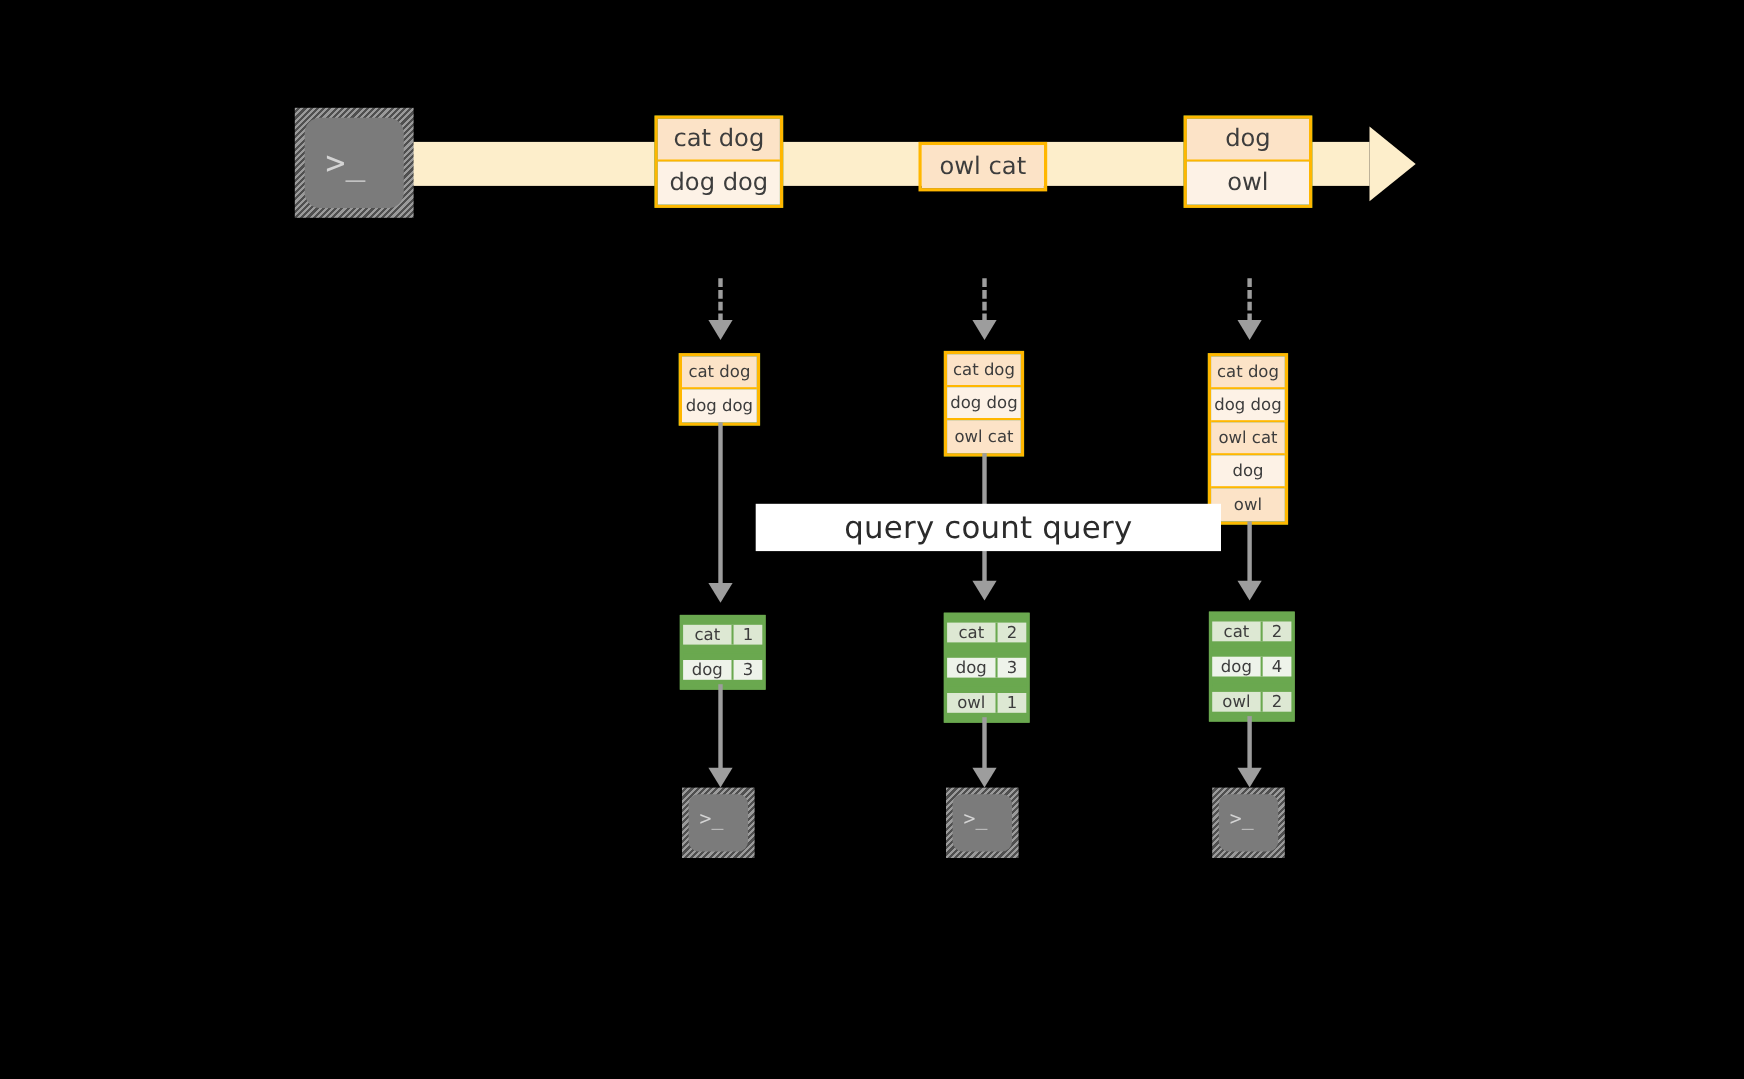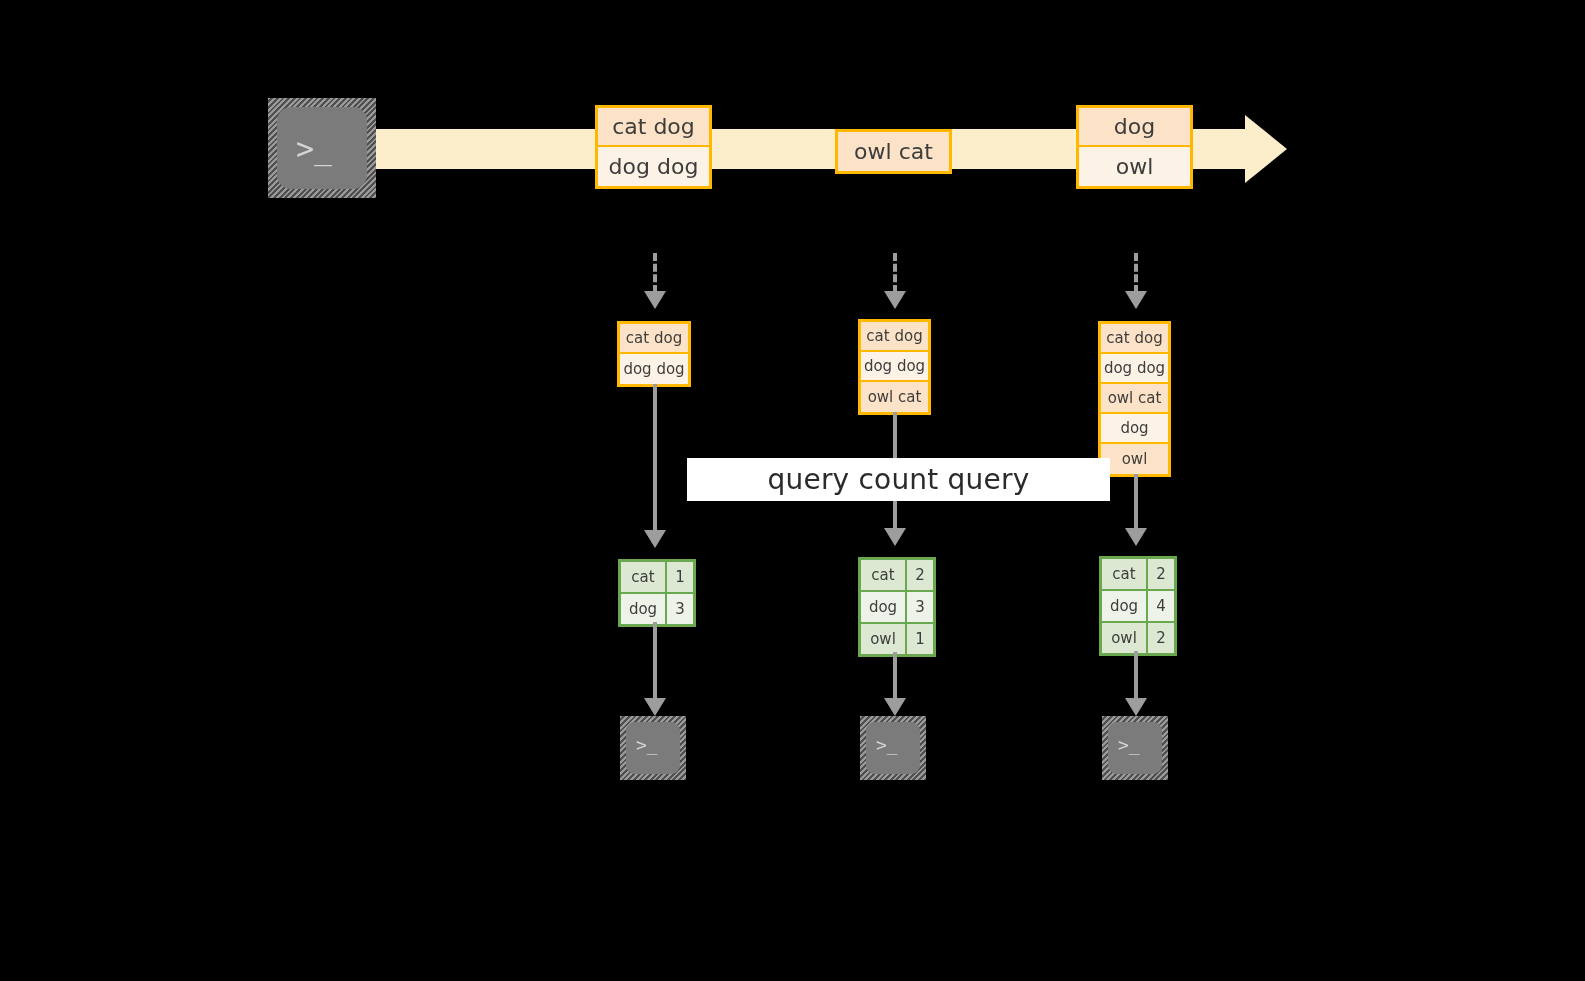--- a/index.html
+++ b/index.html
@@ -100,20 +100,21 @@
     box-sizing: border-box;
     border: 3px solid #6aa84f;
     background: #6aa84f;
     display: flex;
     flex-direction: column;
   }
   .kv-row {
     display: flex;
     height: 30px;
     border-bottom: 2px solid #6aa84f;
+    align-items: center;
   }
   .kv-row:last-child { border-bottom: none; }
   .kv-key, .kv-val {
     box-sizing: border-box;
     display: flex;
     align-items: center;
     justify-content: center;
     font-size: 15px;
     color: #3d3d3d;
   }

